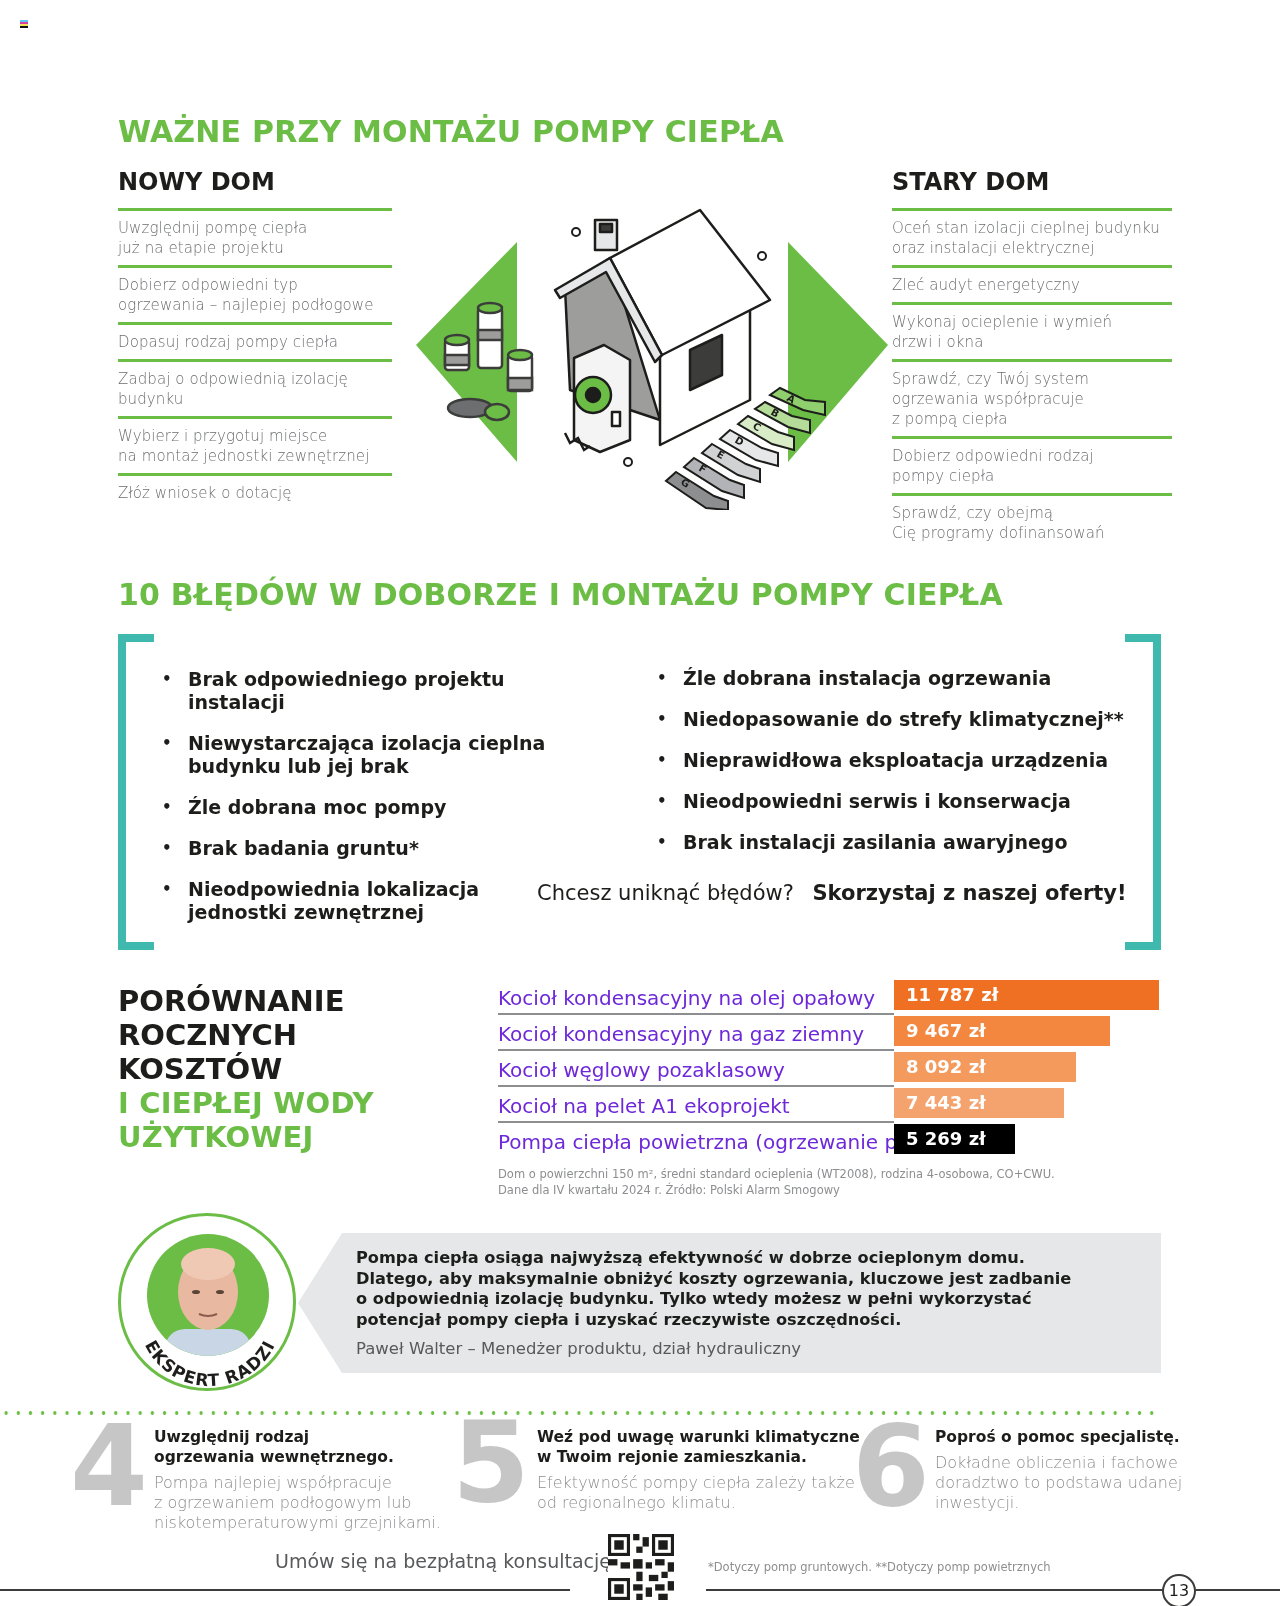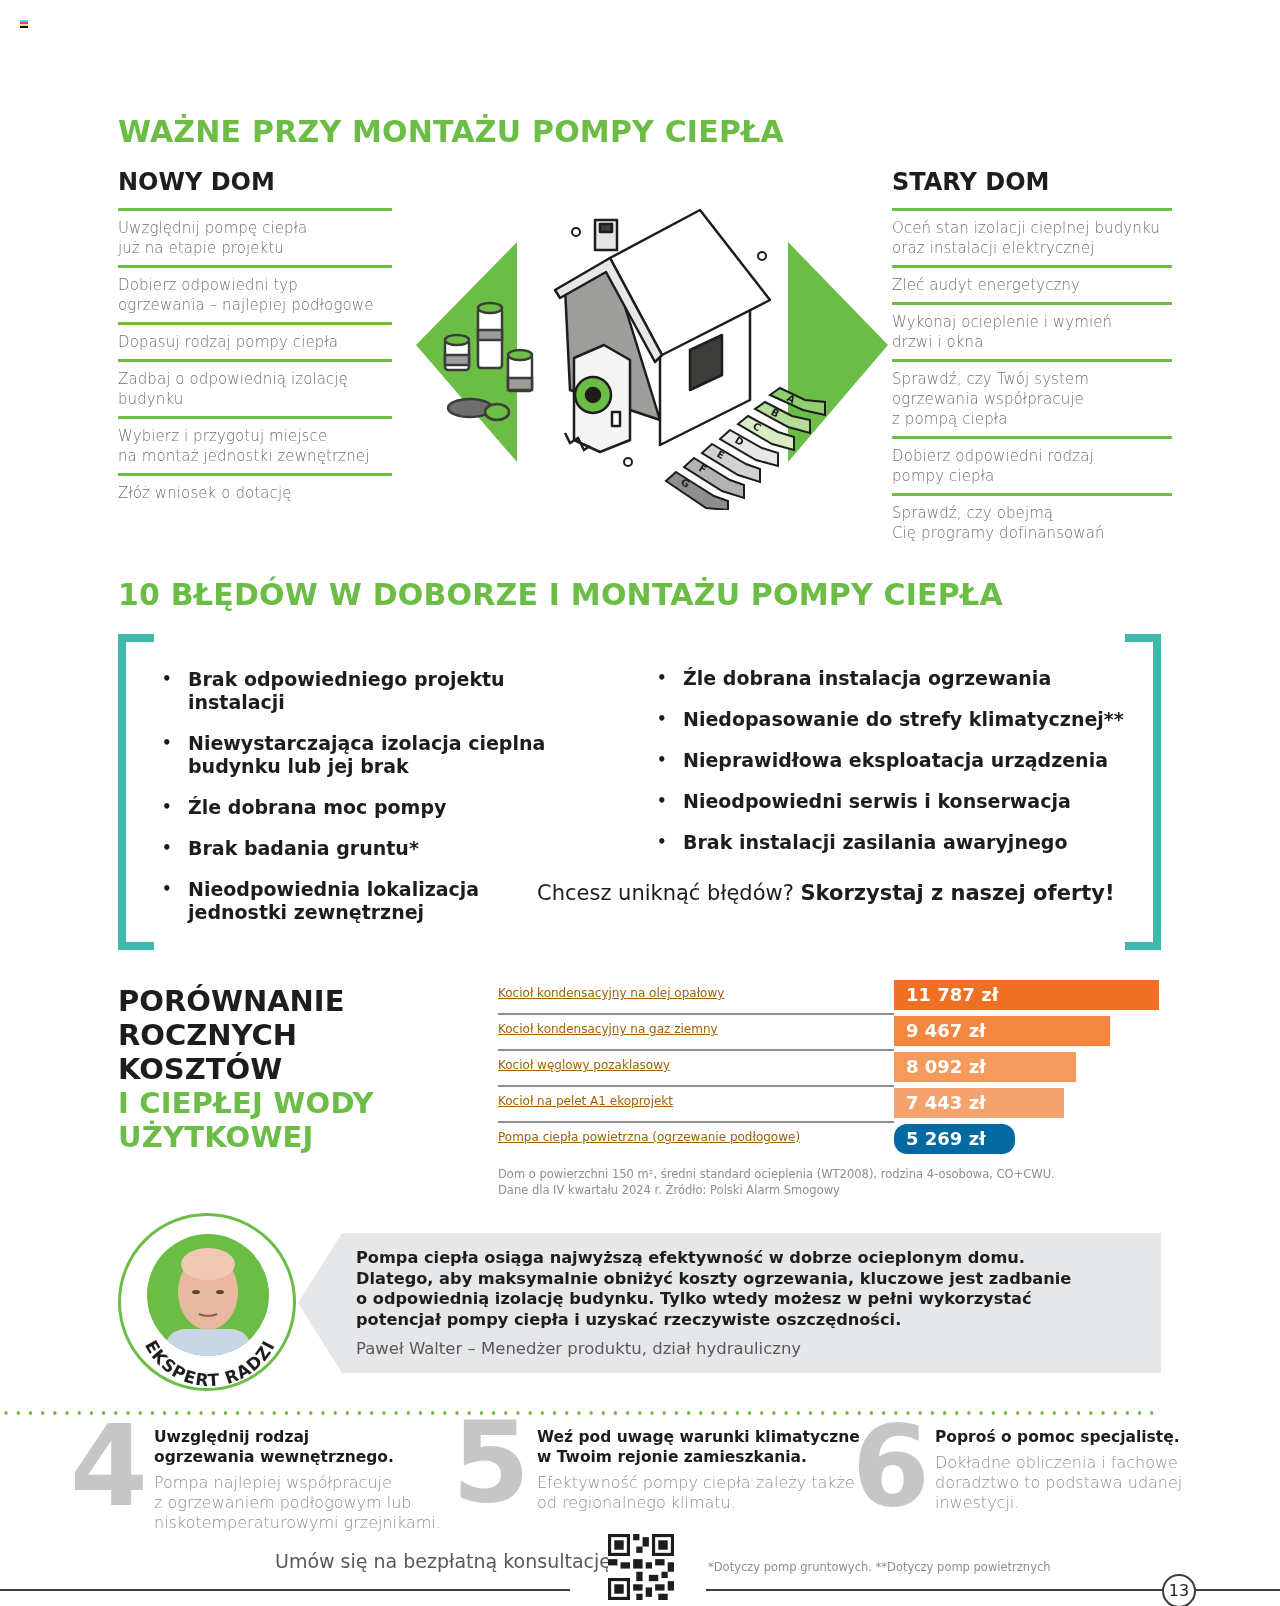--- a/index.html
+++ b/index.html
@@ -28,26 +28,26 @@
 
   .bracket-l, .bracket-r { position: absolute; border-color: #3fb8ad; border-style: solid; }
   .bracket-l { left: 118px; top: 634px; width: 36px; height: 316px; border-width: 8px 0 8px 8px; }
   .bracket-r { left: 1125px; top: 634px; width: 36px; height: 316px; border-width: 8px 8px 8px 0; }
 
   .errors { font-size: 19px; font-weight: bold; color: #1d1d1b; line-height: 23px; }
   .errors li { list-style: none; position: relative; padding-left: 26px; margin-bottom: 18px; }
   .errors li::before { content: "•"; position: absolute; left: 0; top: 0; font-size: 15px; }
 
   .cta { left: 537px; top: 881px; font-size: 21px; white-space: nowrap; color: #1d1d1b; }
-  .cta b { font-weight: bold; }
+  .cta b { font-weight: bold; margin-left: 12px; }
 
   .cmp-title { left: 118px; top: 984px; font-size: 29px; line-height: 34px; font-weight: bold; }
 
   .cmp-row { position: absolute; left: 498px; width: 660px; height: 36px; }
-  .cmp-label { position: absolute; left: 0; top: 6px; font-size: 12px; color: #a16207; white-space: nowrap; text-decoration: underline; }
+  .cmp-label { position: absolute; left: 0; top: 6px; font-size: 20px; color: #6d28d9; white-space: nowrap; }
   .cmp-sep { position: absolute; left: 0; top: 33px; width: 396px; height: 2px; background: #8d8e90; }
   .cmp-bar { position: absolute; left: 396px; top: 0; height: 30px; color: #fff; font-weight: bold; font-size: 18px; line-height: 30px; padding-left: 12px; white-space: nowrap; }
   .cmp-note { left: 498px; top: 1166px; font-size: 11.5px; color: #8d8e90; line-height: 16px; }
 
   .expert-circle { left: 118px; top: 1213px; width: 178px; height: 178px; border-radius: 50%; border: 3px solid #6bbd45; background: #fff; }
   .expert-inner { position: absolute; left: 26px; top: 18px; width: 122px; height: 122px; border-radius: 50%; background: #6bbd45; overflow: hidden; }
   .expert-arc-text { position: absolute; left: 0; top: 0; width: 178px; height: 178px; }
 
   .quote-box { left: 298px; top: 1233px; width: 863px; height: 140px; }
   .quote-text { left: 356px; top: 1248px; width: 720px; font-size: 16.2px; font-weight: bold; line-height: 20.5px; color: #1d1d1b; }
@@ -222,21 +222,21 @@
     <div class="cmp-sep"></div>
     <div class="cmp-bar" style="width:182px; background:#f49a5c;">8 092 zł</div>
   </div>
   <div class="cmp-row" style="top:1088px;">
     <span class="cmp-label">Kocioł na pelet A1 ekoprojekt</span>
     <div class="cmp-sep"></div>
     <div class="cmp-bar" style="width:170px; background:#f5a36e;">7 443 zł</div>
   </div>
   <div class="cmp-row" style="top:1124px;">
     <span class="cmp-label">Pompa ciepła powietrzna (ogrzewanie podłogowe)</span>
-    <div class="cmp-bar" style="width:121px; background:#0369a1;border-radius:13px;">5 269 zł</div>
+    <div class="cmp-bar" style="width:121px; background:#000000;">5 269 zł</div>
   </div>
 </div>
 
 <div class="abs cmp-note">
   <div>Dom o powierzchni 150 m², średni standard ocieplenia (WT2008), rodzina 4-osobowa, CO+CWU.</div>
   <div>Dane dla IV kwartału 2024 r. Źródło: Polski Alarm Smogowy</div>
 </div>
 
 <svg class="abs quote-box" viewBox="0 0 863 140" width="863" height="140">
   <polygon points="0,70 44,0 863,0 863,140 44,140" fill="#e6e7e8"></polygon>

